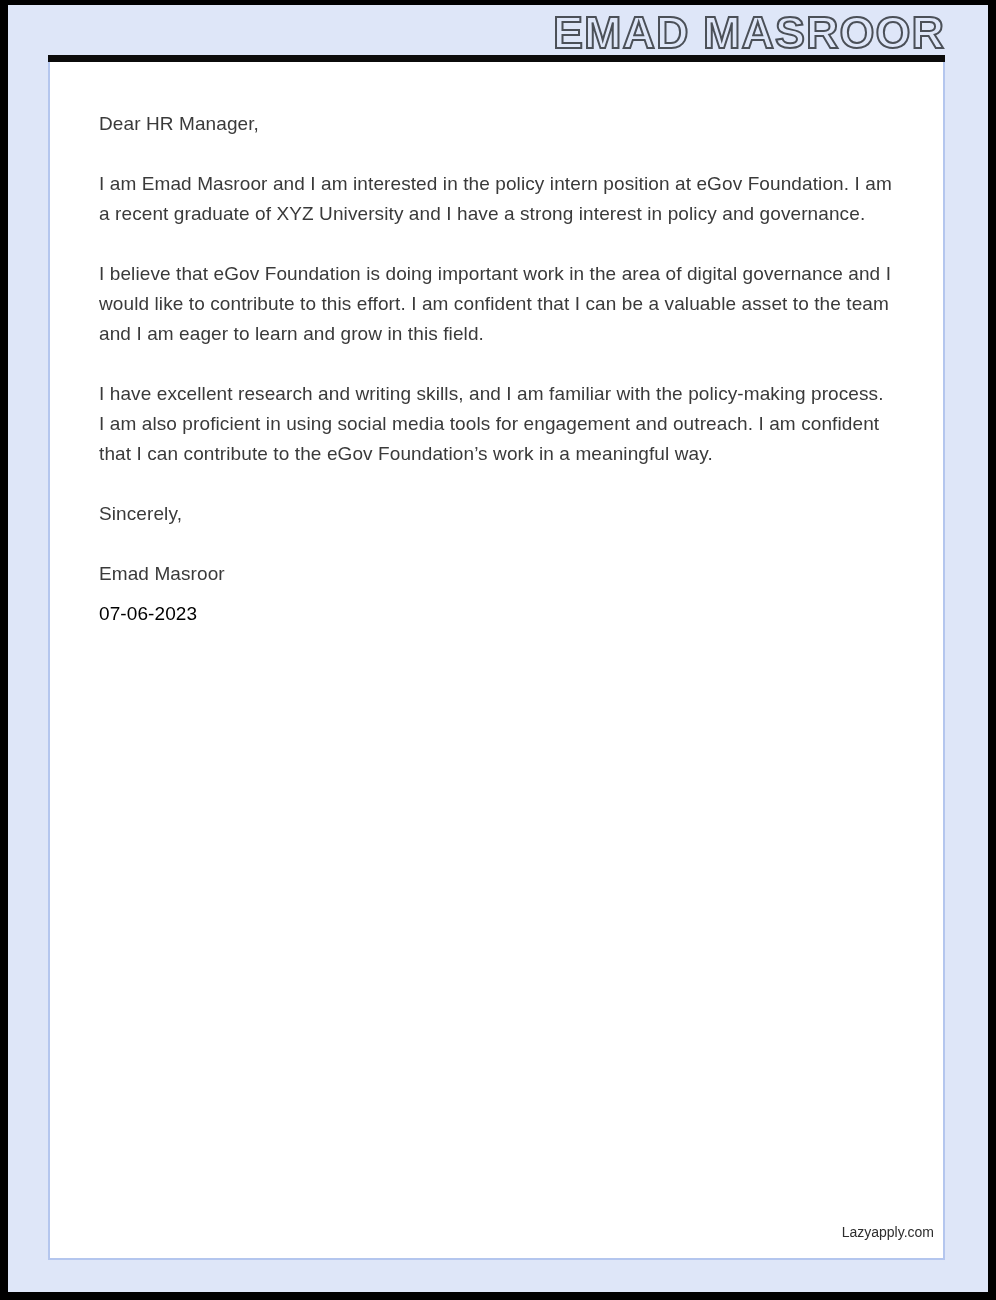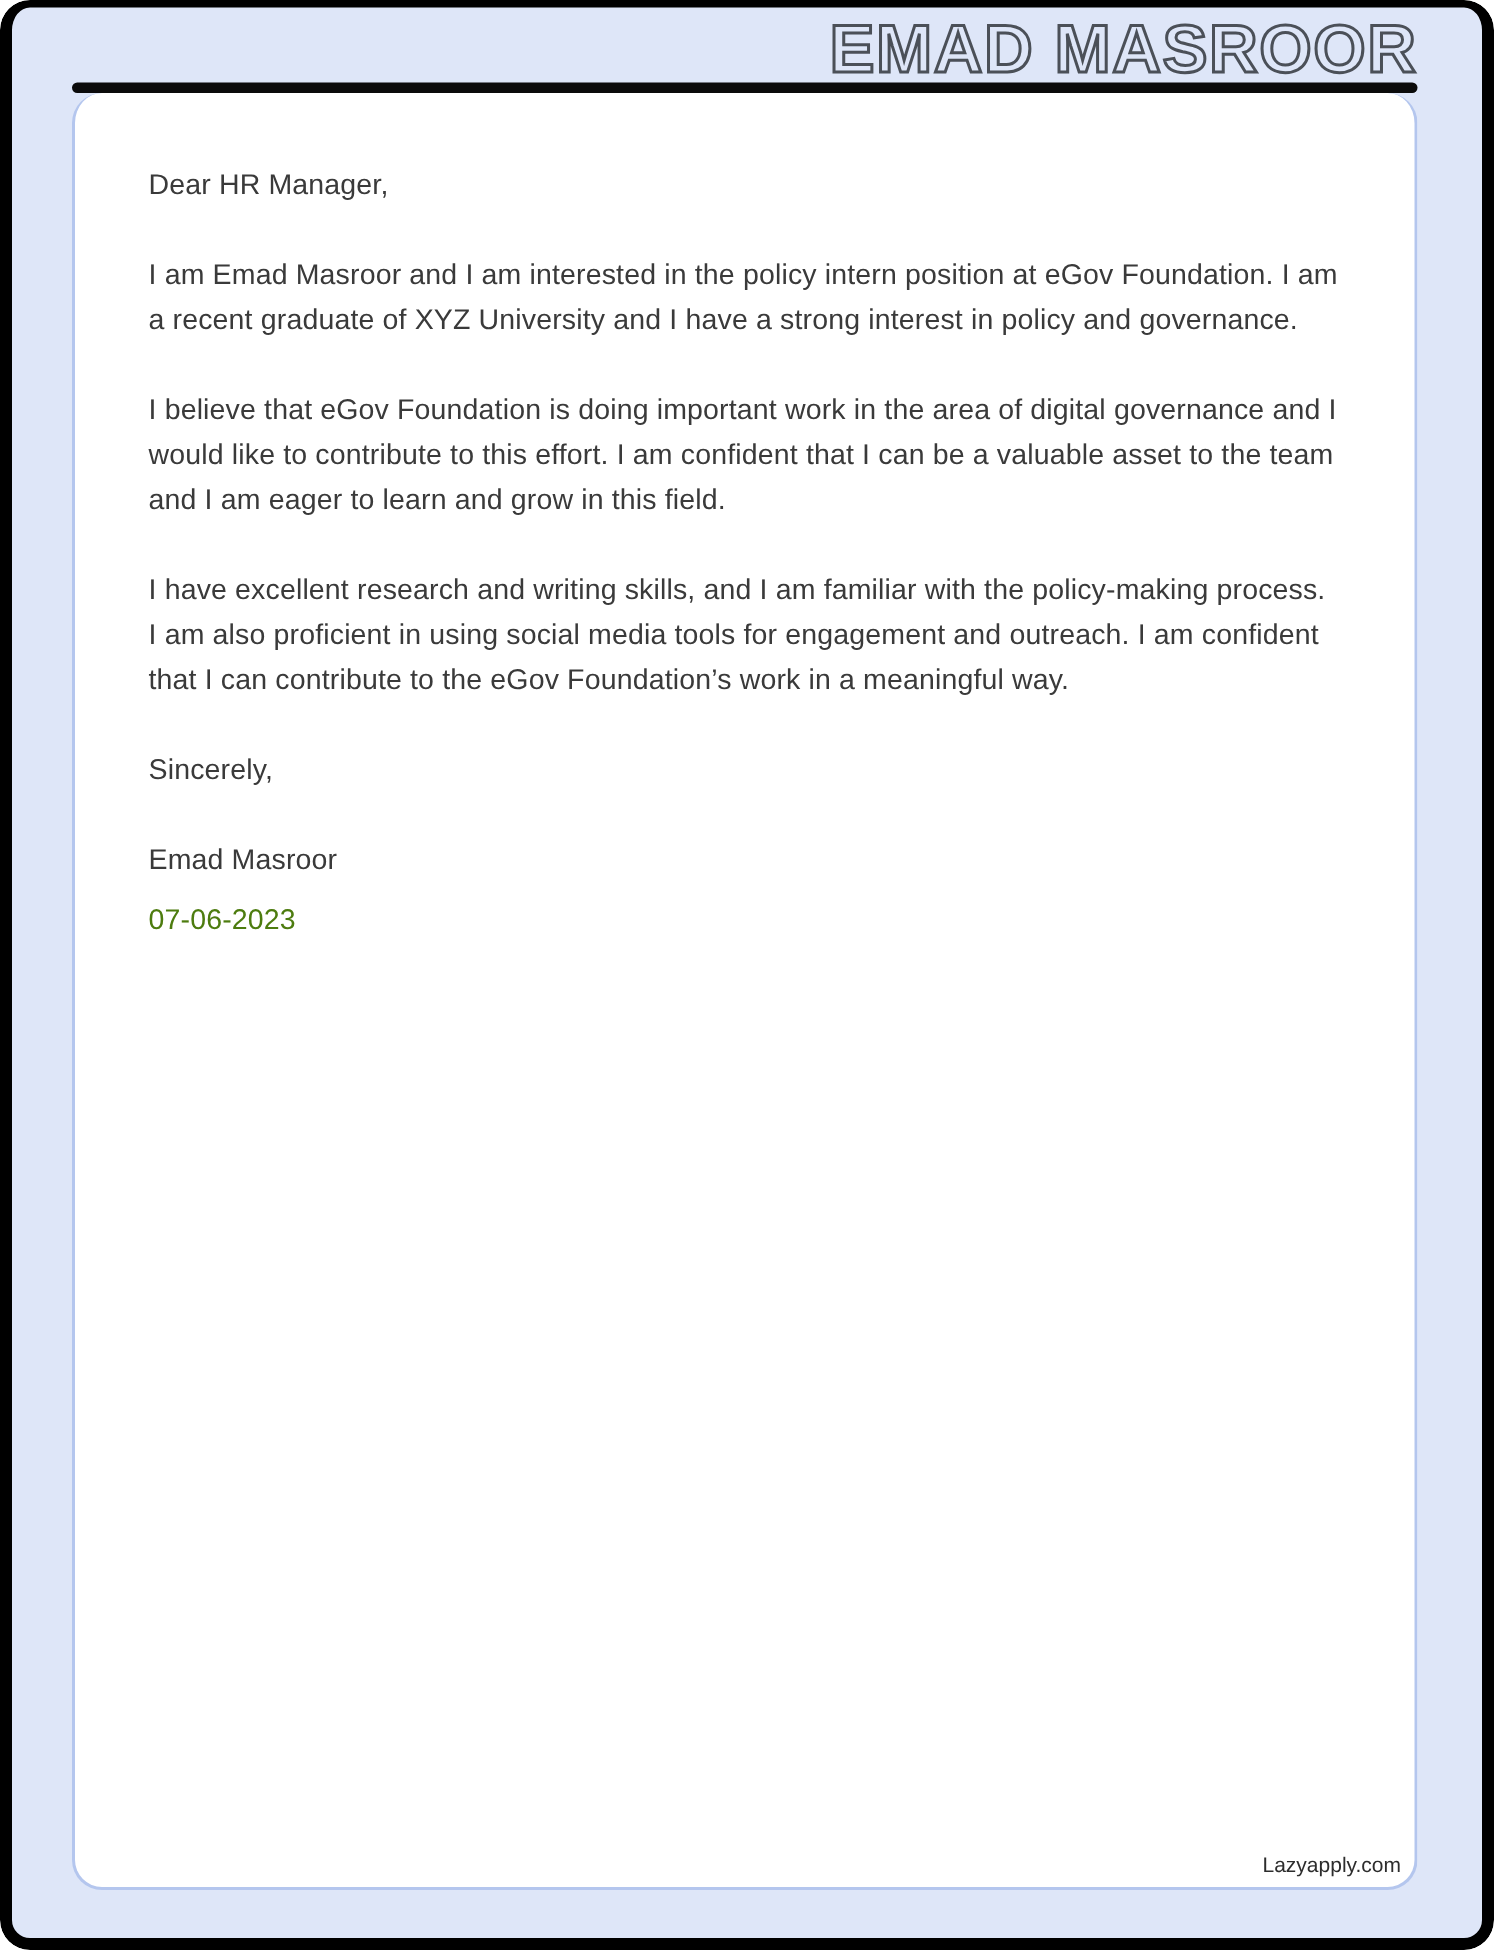--- a/index.html
+++ b/index.html
@@ -1,15 +1,15 @@
 <!DOCTYPE html>
 <html><head>
 <meta charset="utf-8">
 <style>
-  * { margin: 0; padding: 0; box-sizing: border-box; border-radius: 20px; }
+  * { margin: 0; padding: 0; box-sizing: border-box; }
   html, body { background: #ffffff; }
   body {
     font-family: "Liberation Sans", "DejaVu Sans", sans-serif;
     width: 996px;
     height: 1300px;
   }
   .frame {
     position: relative;
     width: 996px;
     height: 1300px;
@@ -54,28 +54,28 @@
     font-size: 19px;
     line-height: 30px;
     color: #3a3a3a;
     letter-spacing: 0.1px;
   }
   .letter p { margin: 0 0 30px 0; }
   .letter .signature { margin-bottom: 10px; }
   .date-link {
     font-size: 19px;
     line-height: 30px;
-    color: #4d7c0f;
+    color: #000000;
     text-decoration: none;
     display: inline-block;
   }
   .watermark {
     position: absolute;
     right: 9px;
-    bottom: 6px;
+    bottom: 17px;
     font-size: 14px;
     line-height: 18px;
     color: #2d2d2d;
   }
 </style>
 </head>
 <body>
 
 <div class="frame">
 

